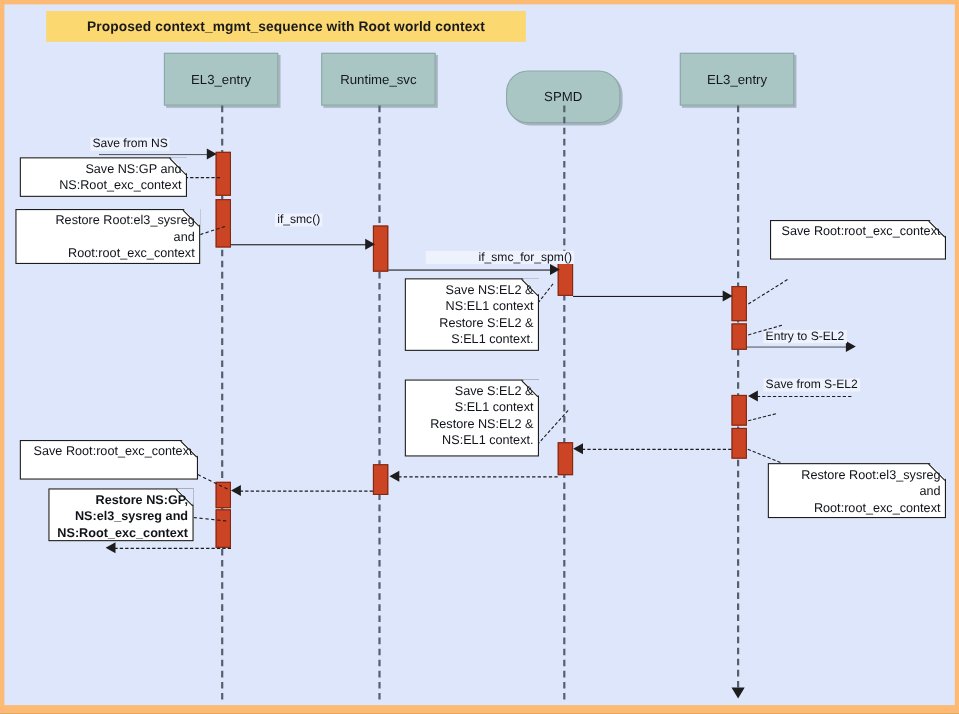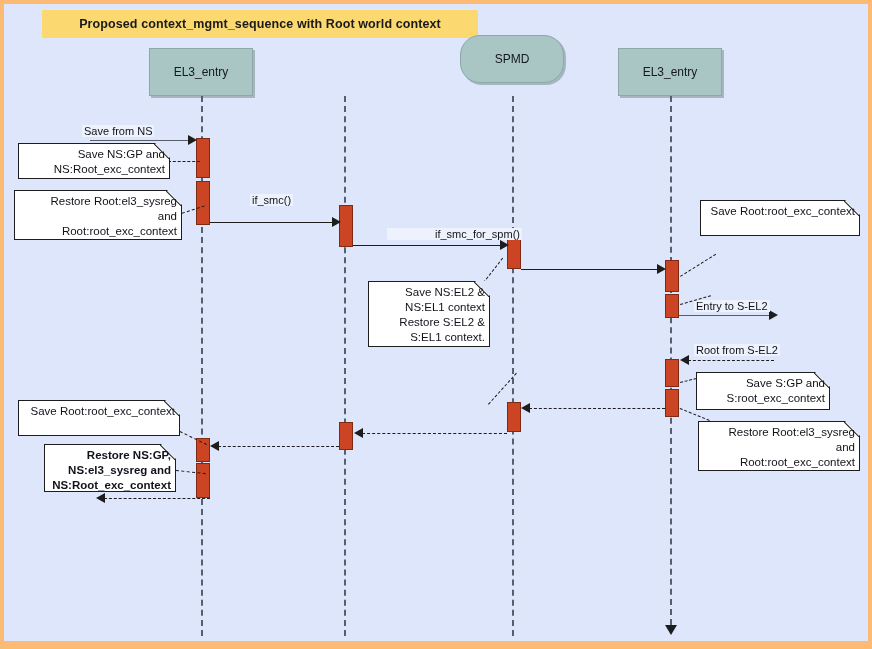--- a/index.html
+++ b/index.html
@@ -151,21 +151,24 @@
 <body>
 
 <div id="canvas">
   <div id="stage">
 
     <div class="title-banner">Proposed context_mgmt_sequence with Root world context</div>
 
     <div class="participant" style="left:145px;top:44px;">
       <span>EL3_entry</span>
     </div>
-    <div class="participant" style="left:456px;top:31px;border-radius:20px;">
+    <div class="participant" style="left:288px;top:44px;">
+      <span>Runtime_svc</span>
+    </div>
+    <div class="participant" style="left:456px;top:60px;border-radius:20px;">
       <span>SPMD</span>
     </div>
     <div class="participant" style="left:614px;top:44px;">
       <span>EL3_entry</span>
     </div>
 
     <div class="lifeline" style="left:197px;top:92px;height:540px;"></div>
     <div class="lifeline" style="left:340px;top:92px;height:540px;"></div>
     <div class="lifeline" style="left:508px;top:92px;height:540px;"></div>
     <div class="lifeline" style="left:666px;top:92px;height:529px;"></div>
@@ -201,21 +204,21 @@
 
     <div class="msg" style="left:517px;top:265px;width:139px;"></div>
     <div class="arrow-r" style="left:653px;top:260px;"></div>
 
     <div class="msg gray" style="left:675px;top:311px;width:93px;"></div>
     <div class="arrow-r" style="left:765px;top:306px;"></div>
     <div class="msg-label" style="left:690px;top:296px;">Entry to S-EL2</div>
 
     <div class="msg dashed" style="left:684px;top:356px;width:86px;"></div>
     <div class="arrow-l" style="left:676px;top:351px;"></div>
-    <div class="msg-label" style="left:690px;top:340px;">Root from S-EL2</div>
+    <div class="msg-label" style="left:690px;top:340px;">Save from S-EL2</div>
 
     <div class="msg dashed" style="left:525px;top:404px;width:136px;"></div>
     <div class="arrow-l" style="left:517px;top:399px;"></div>
 
     <div class="msg dashed" style="left:358px;top:429px;width:145px;"></div>
     <div class="arrow-l" style="left:350px;top:424px;"></div>
 
     <div class="msg dashed" style="left:214px;top:442px;width:121px;"></div>
     <div class="arrow-l" style="left:206px;top:437px;"></div>
 
@@ -233,31 +236,33 @@
     <div class="connector" style="left:176px;top:427px;width:30px;transform:rotate(26deg);"></div>
     <div class="connector" style="left:172px;top:466px;width:30px;transform:rotate(6deg);"></div>
 
     <div class="note" style="left:14px;top:139px;width:152px;height:36px;">Save NS:GP and
 NS:Root_exc_context<span class="fold-line"></span></div>
 
     <div class="note" style="left:10px;top:186px;width:168px;height:50px;">Restore Root:el3_sysreg
 and
 Root:root_exc_context<span class="fold-line"></span></div>
 
-    <div class="note" style="left:364px;top:249px;width:122px;height:66px;margin-top:28px;">Save NS:EL2 &amp;
+    <div class="note" style="left:364px;top:249px;width:122px;height:66px;">Save NS:EL2 &amp;
 NS:EL1 context
 Restore S:EL2 &amp;
 S:EL1 context.<span class="fold-line"></span></div>
 
     <div class="note" style="left:696px;top:196px;width:160px;height:36px;">Save Root:root_exc_context<span class="fold-line"></span></div>
 
 
-
-    <div class="note" style="left:692px;top:368px;width:134px;height:38px;">Save S:GP and
-S:root_exc_context<span class="fold-line"></span></div>
+    <div class="note" style="left:364px;top:341px;width:122px;height:70px;">Save S:EL2 &amp;
+S:EL1 context
+Restore NS:EL2 &amp;
+NS:EL1 context.<span class="fold-line"></span></div>
+
 
     <div class="note" style="left:694px;top:417px;width:162px;height:50px;">Restore Root:el3_sysreg
 and
 Root:root_exc_context<span class="fold-line"></span></div>
 
     <div class="note" style="left:14px;top:396px;width:162px;height:36px;">Save Root:root_exc_context<span class="fold-line"></span></div>
 
     <div class="note" style="left:40px;top:440px;width:132px;height:48px;font-weight:bold;">Restore NS:GP,
 NS:el3_sysreg and
 NS:Root_exc_context<span class="fold-line"></span></div>

